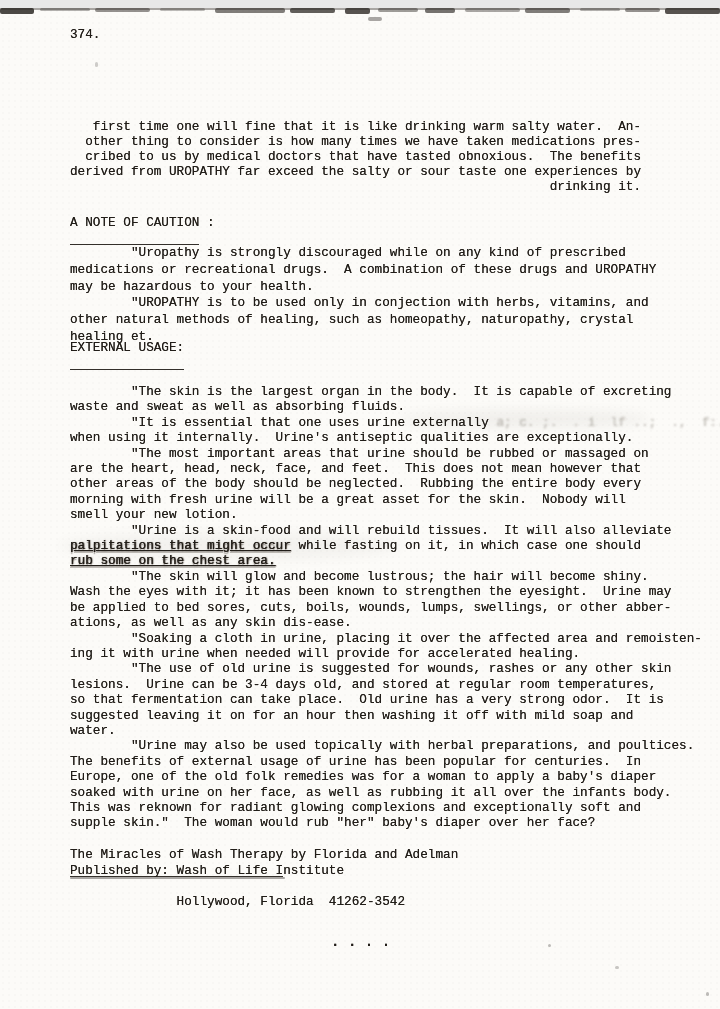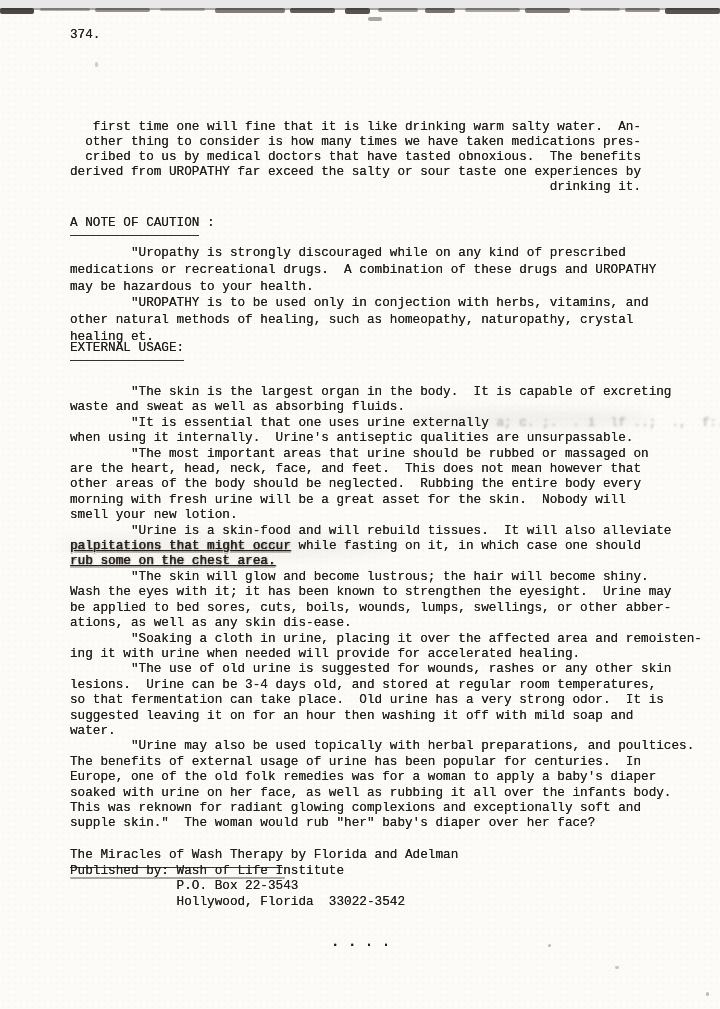--- a/index.html
+++ b/index.html
@@ -19,21 +19,21 @@
   }
   .pageno{left:628;top:19px;}
   .intro{top:111px;text-align:right;}
   .caution-h{top:207px;}
   .caution-b{top:237px;line-height:16.8px;}
   .ext-h{top:332px;}
   .ext-b{top:376px;line-height:15.4px;}
   .ext-b .p{white-space:pre;}
   .biblio{top:839px;line-height:15.5px;}
   .dots{top:927px;left:331px;font-weight:bold;font-size:14px;letter-spacing:8.5px;}
-  .ul{border-bottom:1.4px solid rgba(30,26,20,0.9);padding-bottom:5px;}
+  .ul{border-bottom:1.4px solid rgba(30,26,20,0.9);padding-bottom:14px;}
   .faded{filter:blur(1.2px);opacity:0.42;color:#7a7266;}
   .smudge{
     text-shadow:0 1.6px 1.2px rgba(55,46,38,0.5),
                 0.8px 0.4px 0.9px rgba(55,46,38,0.6),
                 0 0 0.5px rgba(32,28,23,0.85);
     text-decoration:underline;
   }
   .art{position:absolute;background:#2e2a26;filter:blur(0.7px);border-radius:2px;}
   .mottle{position:absolute;background:#6f6a62;filter:blur(6px);border-radius:50%;}
 </style>
@@ -82,36 +82,36 @@
   <div class="block caution-b">        "Uropathy is strongly discouraged while on any kind of prescribed
 medications or recreational drugs.  A combination of these drugs and UROPATHY
 may be hazardous to your health.
         "UROPATHY is to be used only in conjection with herbs, vitamins, and
 other natural methods of healing, such as homeopathy, naturopathy, crystal
 healing et.</div>
 
   <div class="block ext-h"><span class="ul">EXTERNAL USAGE:</span></div>
 
   <div class="block ext-b"><div class="p">        "The skin is the largest organ in the body.  It is capable of excreting
-waste and sweat as well as absorbing fluids.</div><div class="p"><span>        "It is essential that one uses urine externally </span><span class="faded">a; c. ;.  . i  lf ..;  .,  f:. ..</span><br><span>when using it internally.  Urine's antiseptic qualities are unsurpassable.</span></div><div class="p">        "The most important areas that urine should be rubbed or massaged on
+waste and sweat as well as absorbing fluids.</div><div class="p"><span>        "It is essential that one uses urine externally </span><span class="faded">a; c. ;.  . i  lf ..;  .,  f:. ..</span><br><span>when using it internally.  Urine's antiseptic qualities are exceptionally.</span></div><div class="p">        "The most important areas that urine should be rubbed or massaged on
 are the heart, head, neck, face, and feet.  This does not mean however that
 other areas of the body should be neglected.  Rubbing the entire body every
 morning with fresh urine will be a great asset for the skin.  Nobody will
 smell your new lotion.</div><div class="p"><span>        "Urine is a skin-food and will rebuild tissues.  It will also alleviate</span><br><span class="smudge">palpitations that might occur</span><span> while fasting on it, in which case one should</span><br><span class="smudge">rub some on the chest area.</span></div><div class="p">        "The skin will glow and become lustrous; the hair will become shiny.
 Wash the eyes with it; it has been known to strengthen the eyesight.  Urine may
 be applied to bed sores, cuts, boils, wounds, lumps, swellings, or other abber-
 ations, as well as any skin dis-ease.</div><div class="p">        "Soaking a cloth in urine, placing it over the affected area and remoisten-
 ing it with urine when needed will provide for accelerated healing.</div><div class="p">        "The use of old urine is suggested for wounds, rashes or any other skin
 lesions.  Urine can be 3-4 days old, and stored at regular room temperatures,
 so that fermentation can take place.  Old urine has a very strong odor.  It is
 suggested leaving it on for an hour then washing it off with mild soap and
 water.</div><div class="p">        "Urine may also be used topically with herbal preparations, and poultices.
 The benefits of external usage of urine has been popular for centuries.  In
 Europe, one of the old folk remedies was for a woman to apply a baby's diaper
 soaked with urine on her face, as well as rubbing it all over the infants body.
 This was reknown for radiant glowing complexions and exceptionally soft and
 supple skin."  The woman would rub "her" baby's diaper over her face?</div></div>
 
-  <div class="block biblio"><span class="ul">The Miracles of Wash Therapy</span><span> by Florida and Adelman</span><br><span>Published by: Wash of Life Institute</span><br><span>              P.O. Box 22-3543</span><br><span>              Hollywood, Florida  33022-3542</span></div>
+  <div class="block biblio"><span class="ul">The Miracles of Wash Therapy</span><span> by Florida and Adelman</span><br><span>Published by: Wash of Life Institute</span><br><br><span>              Hollywood, Florida  41262-3542</span></div>
 
   <div class="block dots">....</div>
 
 </div>
 
 </body></html>

